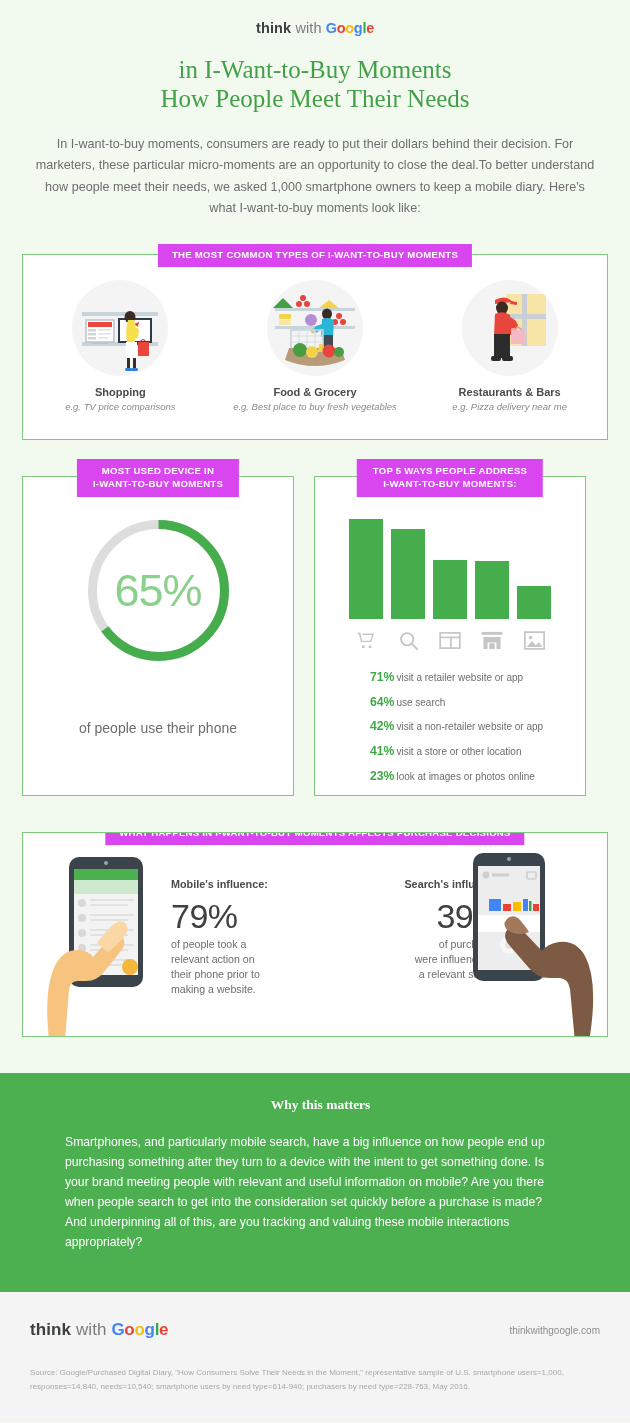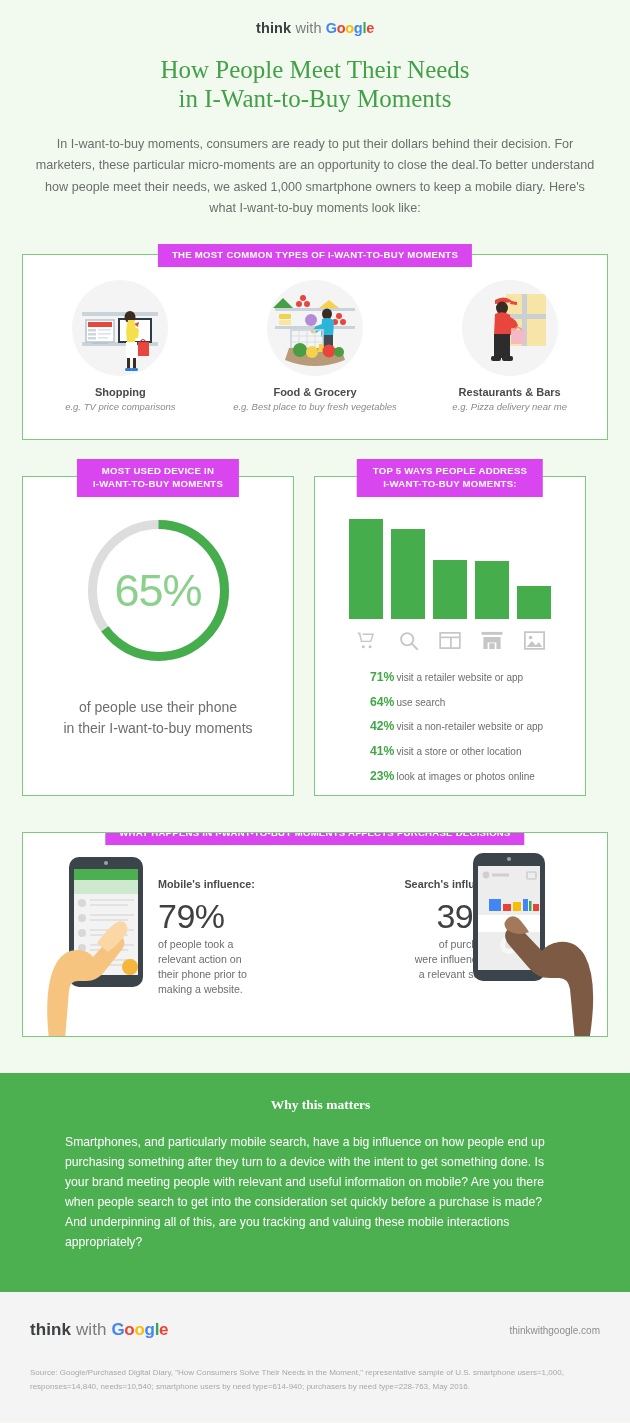--- a/index.html
+++ b/index.html
@@ -172,21 +172,21 @@
     align-items: flex-start;
   }
   .influence-col {
     position: absolute;
     top: 44px;
     width: 150px;
     font-size: 10.6px;
     line-height: 1.42;
     color: #6d6d6d;
   }
-  #col-mobile { left: 135px; text-align: left; }
+  #col-mobile { left: 148px; text-align: left; }
   #col-search { left: 330px; text-align: right; }
   .influence-title { font-weight: 700; color: #4a4a4a; font-size: 10.8px; margin-bottom: 7px; }
   .influence-pct {
     font-size: 34px;
     color: #404040;
     line-height: 1.05;
     margin-bottom: 2px;
     font-weight: 400;
     letter-spacing: -0.5px;
   }
@@ -236,22 +236,22 @@
 </head>
 <body>
 
 <div class="twg-logo">
   <span class="tw-think">think</span>
   <span class="tw-with">with</span>
   <span class="g-word"><span class="g-b">G</span><span class="g-r">o</span><span class="g-y">o</span><span class="g-b">g</span><span class="g-g">l</span><span class="g-r">e</span></span>
 </div>
 
 <div class="headline">
+  <div>in I-Want-to-Buy Moments</div>
   <div>How People Meet Their Needs</div>
-  <div>in I-Want-to-Buy Moments</div>
 </div>
 
 <p class="intro">In I-want-to-buy moments, consumers are ready to put their dollars behind their decision. For marketers, these particular micro-moments are an opportunity to close the deal.To better understand how people meet their needs, we asked 1,000 smartphone owners to keep a mobile diary. Here's what I-want-to-buy moments look like:</p>
 
 <div class="panel" id="sec-types">
   <div class="panel-title">THE MOST COMMON TYPES OF I-WANT-TO-BUY MOMENTS</div>
   <div class="types-row">
 
     <div class="type-card">
       <div class="type-art">
@@ -361,21 +361,20 @@
         <svg width="155" height="155" viewBox="0 0 155 155">
           <circle cx="77.5" cy="77.5" r="66" fill="none" stroke="#dddddd" stroke-width="9"></circle>
           <circle cx="77.5" cy="77.5" r="66" fill="none" stroke="#46ad4c" stroke-width="9" stroke-dasharray="269.5 145.1" stroke-dashoffset="0" transform="rotate(-90 77.5 77.5)"></circle>
         </svg>
         <div class="donut-center">65%</div>
       </div>
     </div>
 
     <div class="device-caption">
       <div>of people use their phone</div>
-      <div>in their I-want-to-buy moments</div>
     </div>
   </div>
 
   <div class="panel" id="sec-top5">
     <div class="panel-title two-line">
       <div>TOP 5 WAYS PEOPLE ADDRESS</div>
       <div>I-WANT-TO-BUY MOMENTS:</div>
     </div>
 
     <div class="bars">

